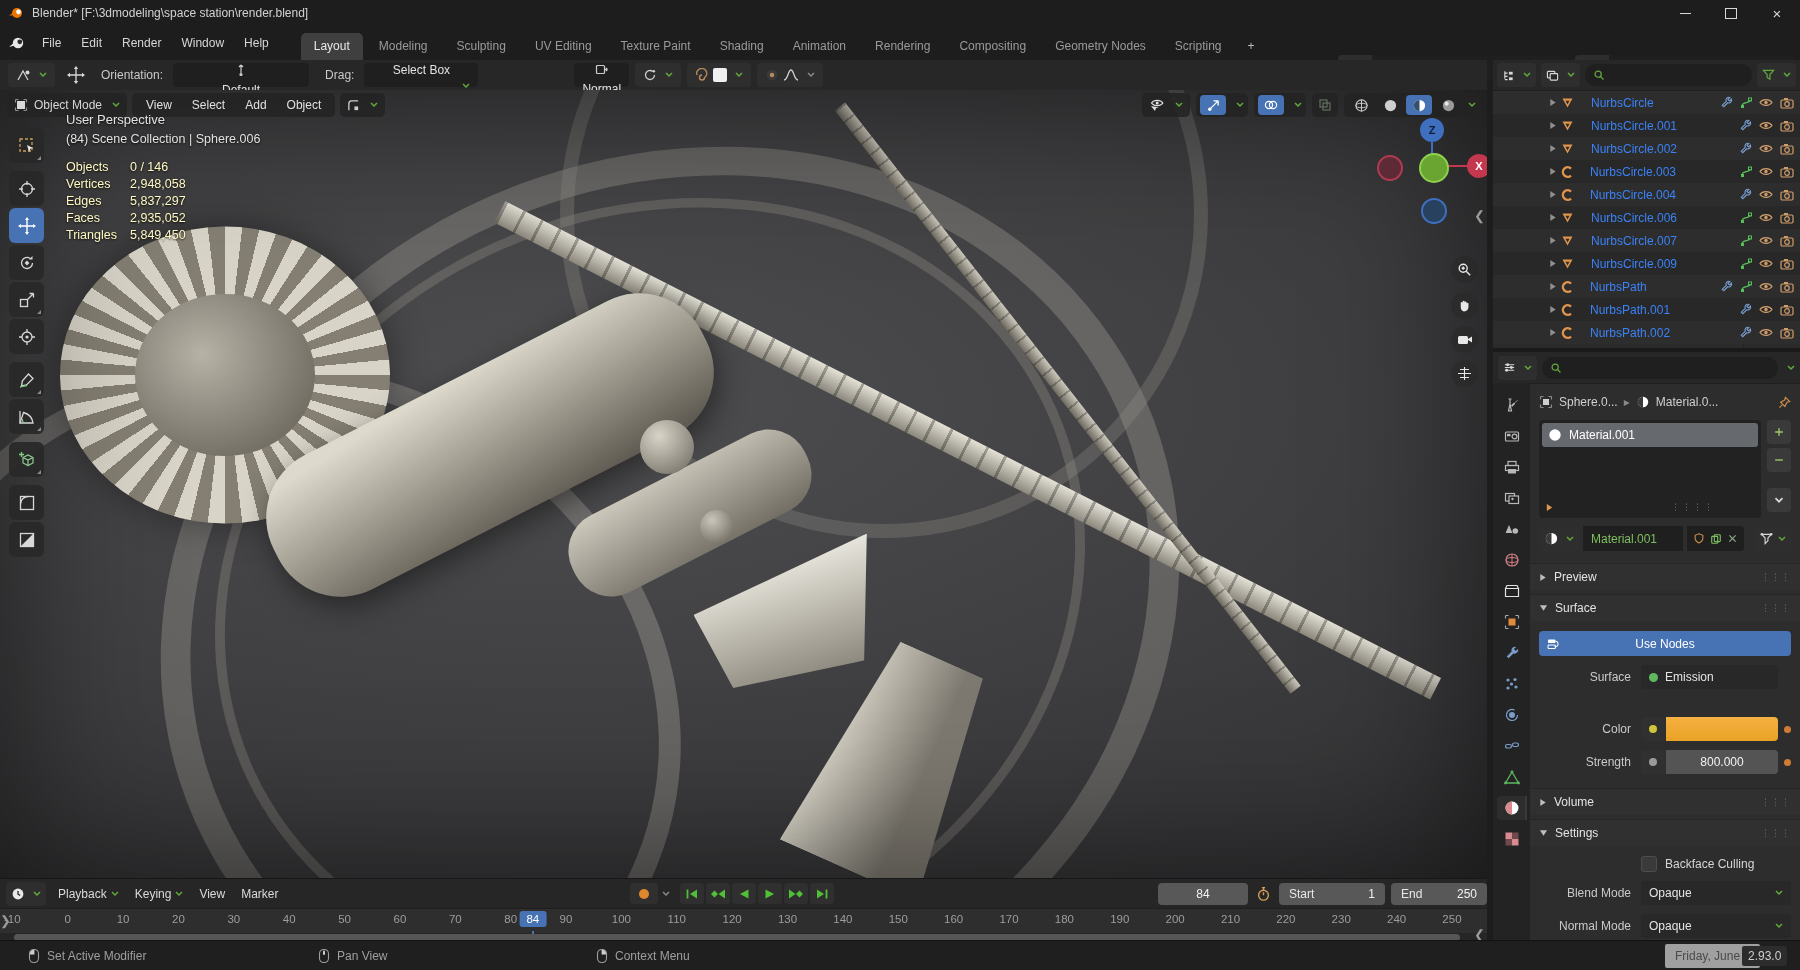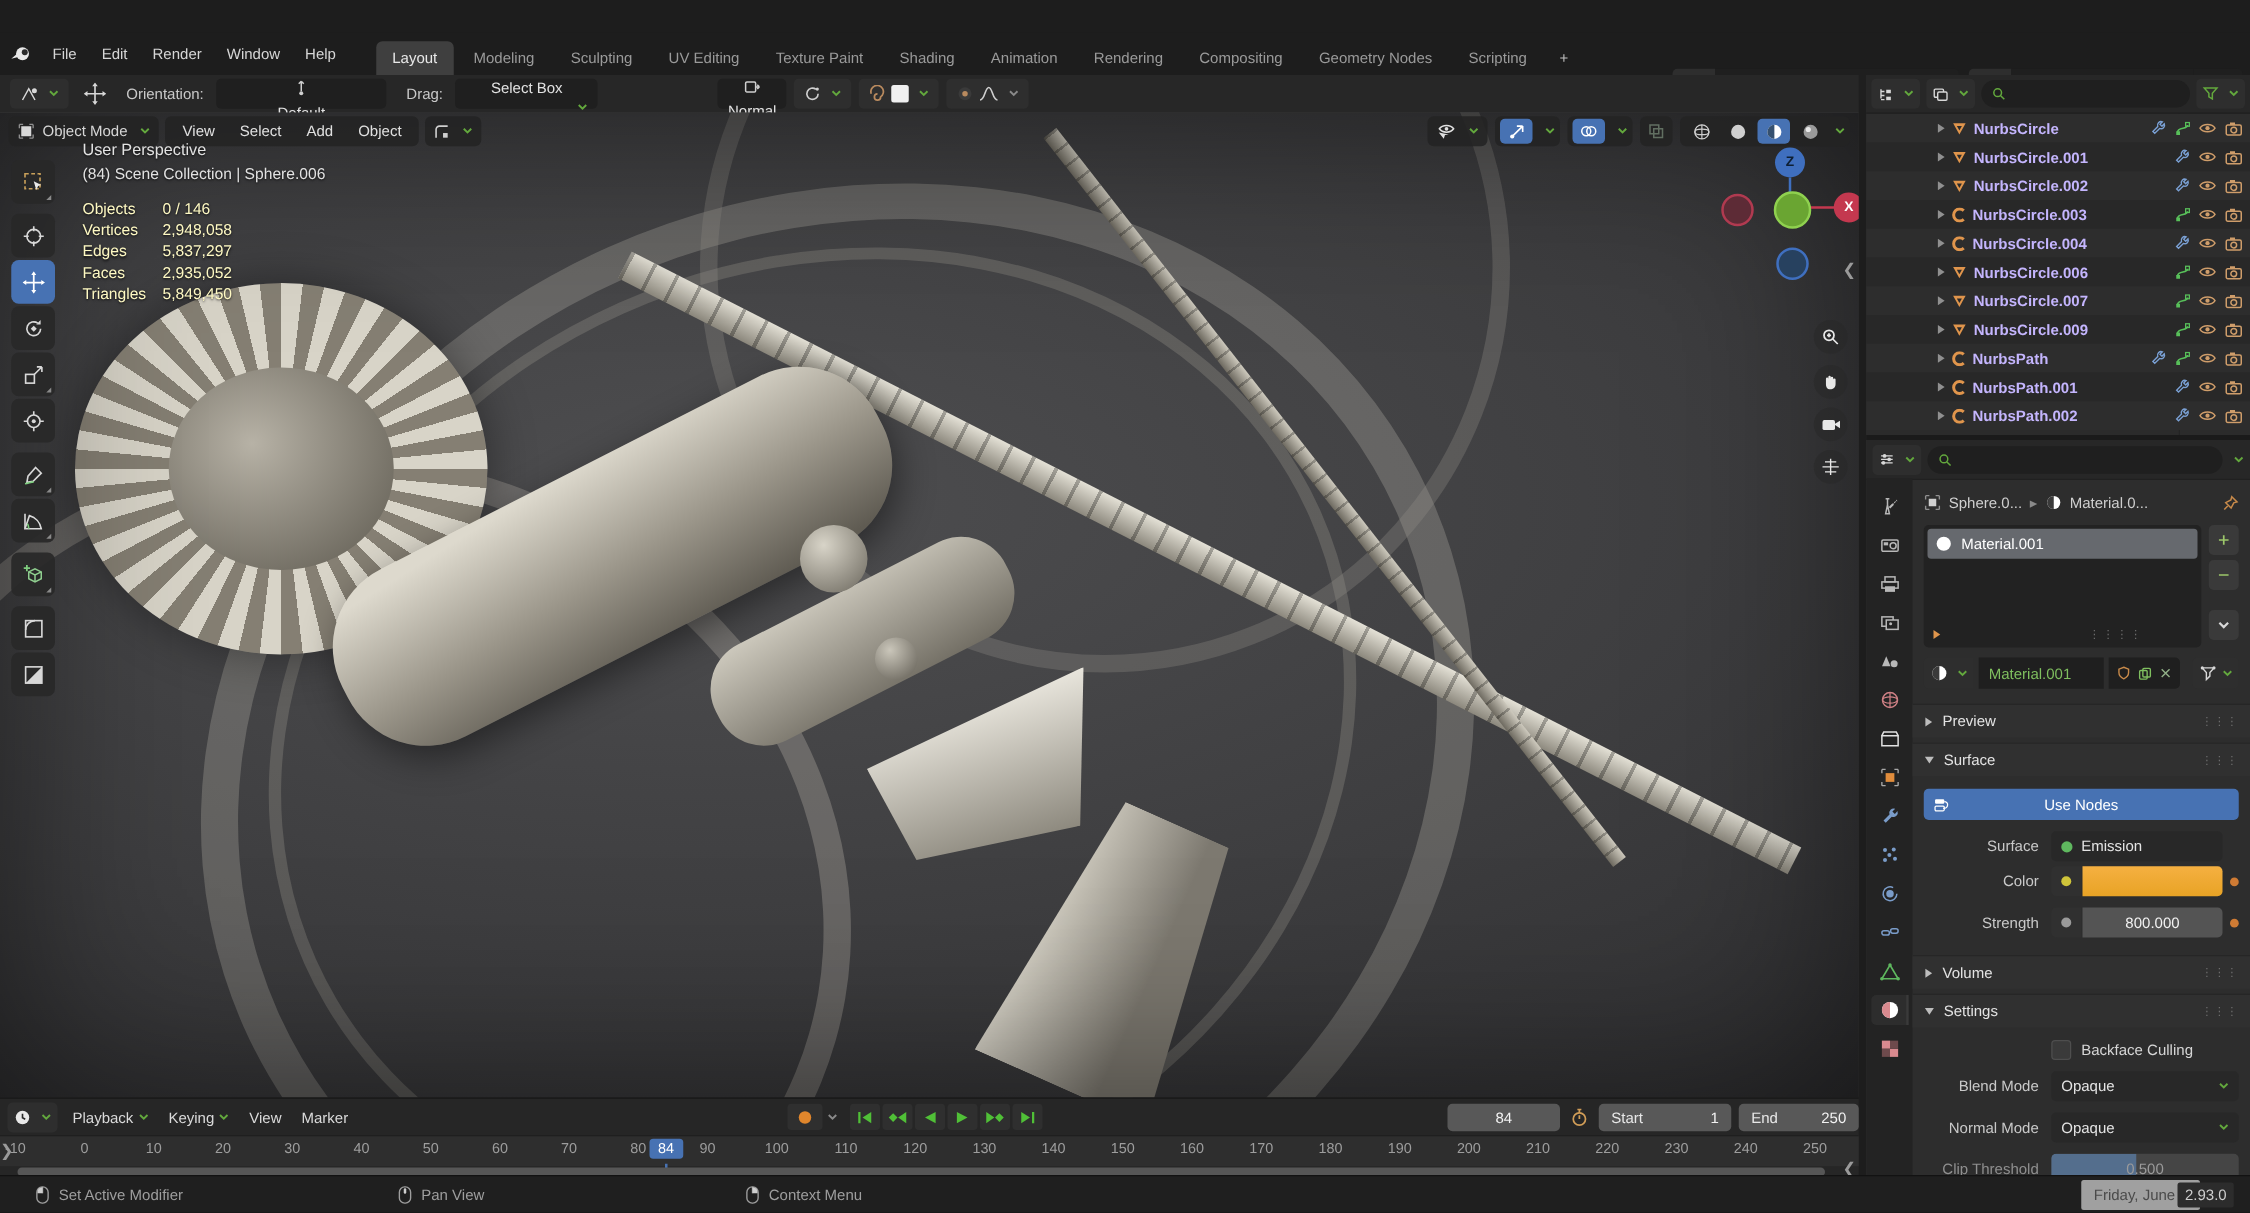--- a/index.html
+++ b/index.html
@@ -42,21 +42,21 @@
   #options-btn{position:absolute;left:1405px;top:63px;}
   
   #rightpanel{left:1493px;top:60px;width:307px;height:880px;background:#2d2d2d;display:flex;flex-direction:column;}
   #outliner-header{height:30px;background:#272727;display:flex;align-items:center;padding:0 4px;gap:5px;border-bottom:1px solid #1f1f1f;}
   .searchbox{flex:1;background:#1f1f1f;border-radius:11px;height:22px;display:flex;align-items:center;padding:0 8px;color:#63a83d;gap:6px;}
   #outliner-list{height:257px;overflow:hidden;background:#2b2b2b;position:relative;}
   .olrow{height:23px;display:flex;align-items:center;padding-left:56px;position:relative;}
   .olrow:nth-child(odd){background:#282828;}
   .olrow:nth-child(even){background:#2d2d2d;}
   .olrow .expand{color:#909090;margin-right:4px;}
-  .olrow .name{color:#c4b5fd;margin-left:5px;flex:1;white-space:nowrap;overflow:hidden;font-weight:bold;}
+  .olrow .name{color:#3b82f6;margin-left:17px;flex:1;white-space:nowrap;overflow:hidden;}
   .olrow .cols{display:flex;align-items:center;gap:7px;margin-right:6px;}
   #outliner-list .coldiv{position:absolute;left:250px;top:0;width:1px;height:100%;background:#242424;}
   #splitter{height:4px;background:#1a1a1a;}
   
   #properties{flex:1;position:relative;background:#2d2d2d;overflow:hidden;}
   #props-header{height:31px;background:#272727;display:flex;align-items:center;gap:5px;padding:0 5px;border-bottom:1px solid #202020;}
   #props-tabs{position:absolute;left:0;top:31px;bottom:0;width:37px;background:#232323;display:flex;flex-direction:column;align-items:center;padding-top:10px;gap:7px;}
   .ptab{width:30px;height:24px;display:flex;align-items:center;justify-content:center;border-radius:4px 0 0 4px;}
   .ptab.active{background:#2d2d2d;box-shadow:-2px 0 0 #3a3a3a inset;}
   #props-body{position:absolute;left:37px;right:0;top:31px;bottom:0;padding:7px 9px 0 9px;}
@@ -147,20 +147,39 @@
   #statusbar{left:0;top:940px;width:1800px;height:30px;background:#1f1f1f;border-top:1px solid #121212;display:flex;align-items:center;color:#9e9e9e;}
   .sb-item{display:flex;align-items:center;gap:7px;position:absolute;}
   #sb-date{position:absolute;left:1665px;top:3px;height:24px;background:#a0a0a0;color:#4a4a4a;display:flex;align-items:center;padding:0 10px;border-radius:2px;}
   #sb-version{position:absolute;left:1742px;top:5px;height:20px;background:#2c2c2c;color:#cfcfcf;display:flex;align-items:center;padding:0 6px;border-radius:2px;}
 </style>
 </head>
 <body>
 
 <div id="app">
 
+  <div id="titlebar" class="abs">
+    <span class="ico" style="margin-left:8px">
+      <svg width="16" height="14" viewBox="0 0 16 14">
+          <circle cx="9" cy="7" r="5" fill="#ea7600"></circle>
+          <circle cx="10.5" cy="6" r="2.4" fill="#fff"></circle>
+          <path d="M1 10L7 5l2 3z" fill="#ea7600"></path>
+        </svg>
+    </span>
+    <span class="title">Blender* [F:\3dmodeling\space station\render.blend]</span>
+    <div id="wincontrols">
+      <span class="winbtn">
+          <span class="glyph-min"></span>
+        </span>
+      <span class="winbtn">
+          <span class="glyph-max"></span>
+        </span>
+      <span class="winbtn" style="font-size:15px;">×</span>
+    </div>
+  </div>
 
   <div id="topbar" class="abs">
     <span class="ico" style="margin-left:8px">
       <svg width="18" height="14" viewBox="0 0 18 14">
           <circle cx="10" cy="7" r="5.2" fill="#e8e8e8"></circle>
           <circle cx="11.8" cy="5.8" r="2.4" fill="#2b2b2b"></circle>
           <path d="M1 11L8 5l2.5 3.5z" fill="#e8e8e8"></path>
         </svg>
     </span>
     <div id="menus">
@@ -1360,21 +1379,21 @@
         </div>
 
         <div class="prop-row">
           <span class="prop-label">Surface</span>
           <span class="prop-field">
             <span class="dot" style="background:#5fb85f"></span>
             <span>Emission</span>
           </span>
           <span class="anim-dot" style="background:transparent"></span>
         </div>
-        <div class="prop-row" style="margin-top:4px">
+        <div class="prop-row" style="margin-top:28px">
           <span class="prop-label">Color</span>
           <span class="mini-toggle">
               <span class="dot" style="width:8px;height:8px;background:#cfc43a"></span>
             </span>
           <span class="swatch" id="color-swatch" style="background: linear-gradient(rgb(245, 176, 65), rgb(232, 163, 37));"></span>
           <span class="anim-dot" id="color-anim-dot" style="background: rgb(207, 123, 52);"></span>
         </div>
         <div class="prop-row">
           <span class="prop-label">Strength</span>
           <span class="mini-toggle">

